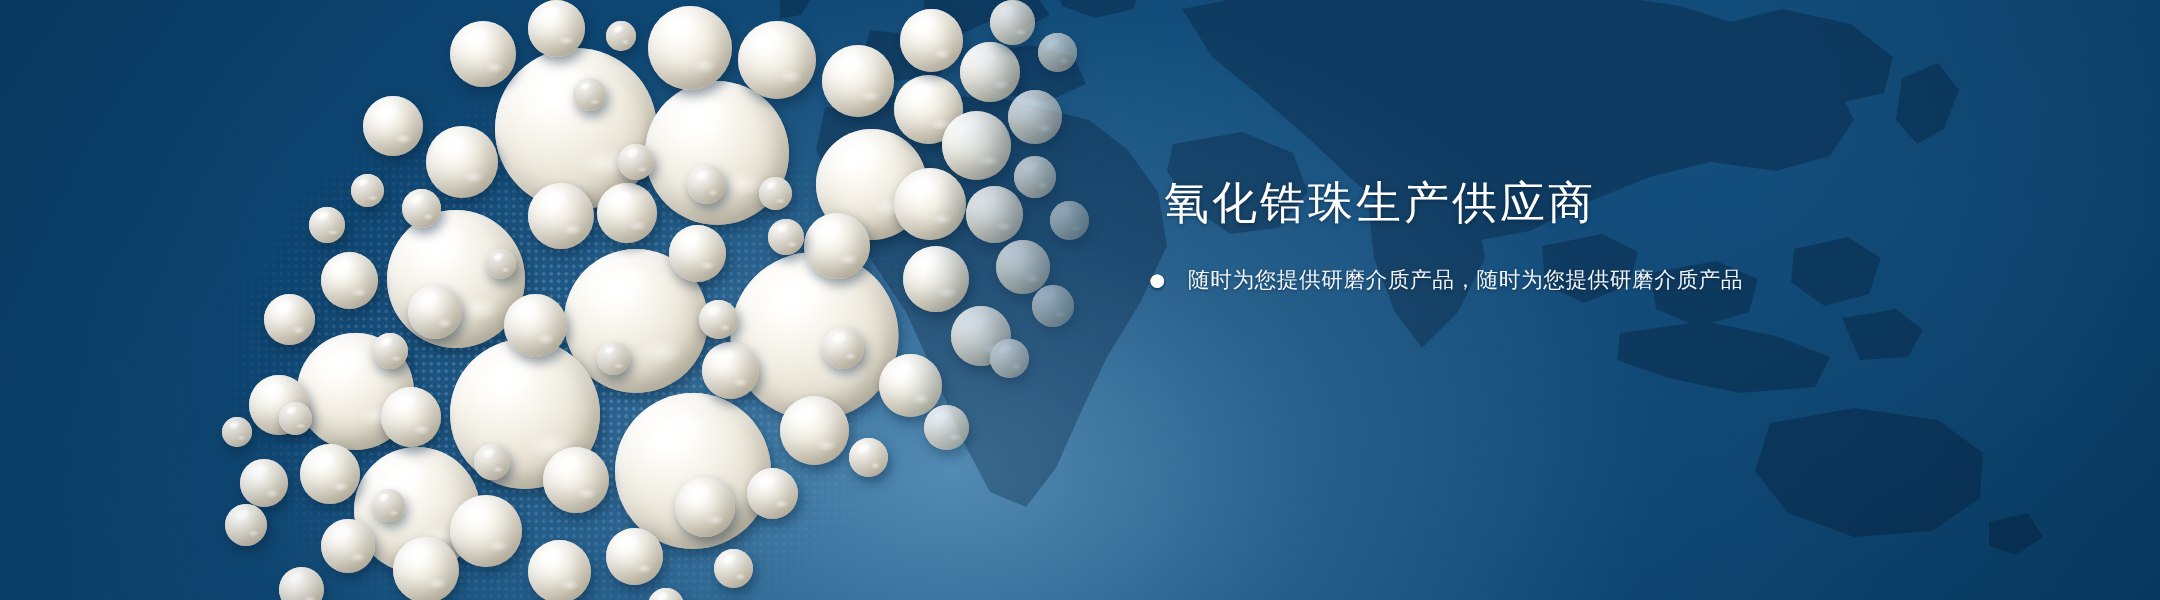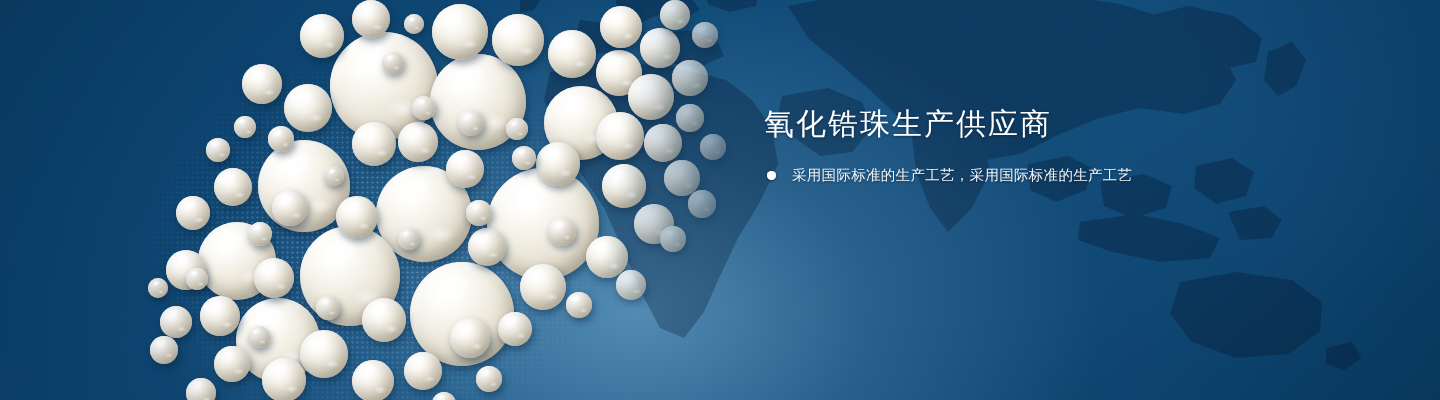--- a/index.html
+++ b/index.html
@@ -105,21 +105,21 @@
   }
 
   
   .content {
     position: absolute;
     left: 764px;
     top: 104px;
     width: 560px;
   }
   .headline {
-    margin: 0;
+    margin: 12px;
     font-size: 30px;
     line-height: 40px;
     font-weight: 400;
     letter-spacing: 2px;
     color: #ffffff;
     text-shadow: 0 1px 3px rgba(2,24,44,0.55);
   }
   .bullets {
     list-style: none;
     margin: 20px 0 0 0;
@@ -282,18 +282,18 @@
 
   <div class="content">
     <h1 class="headline">氧化锆珠生产供应商</h1>
 
     <ul class="bullets">
       <li class="bullet-item">
         <span class="bullet-dot"></span>
       </li>
       <li class="bullet-item">
         <span class="bullet-dot"></span>
-        <span>采用国际标准的生产工艺，采用国际标准的生产工艺</span>
+        <span>随时为您提供研磨介质产品，随时为您提供研磨介质产品</span>
       </li>
     </ul>
   </div>
 
 </div>
 
 </body></html>

